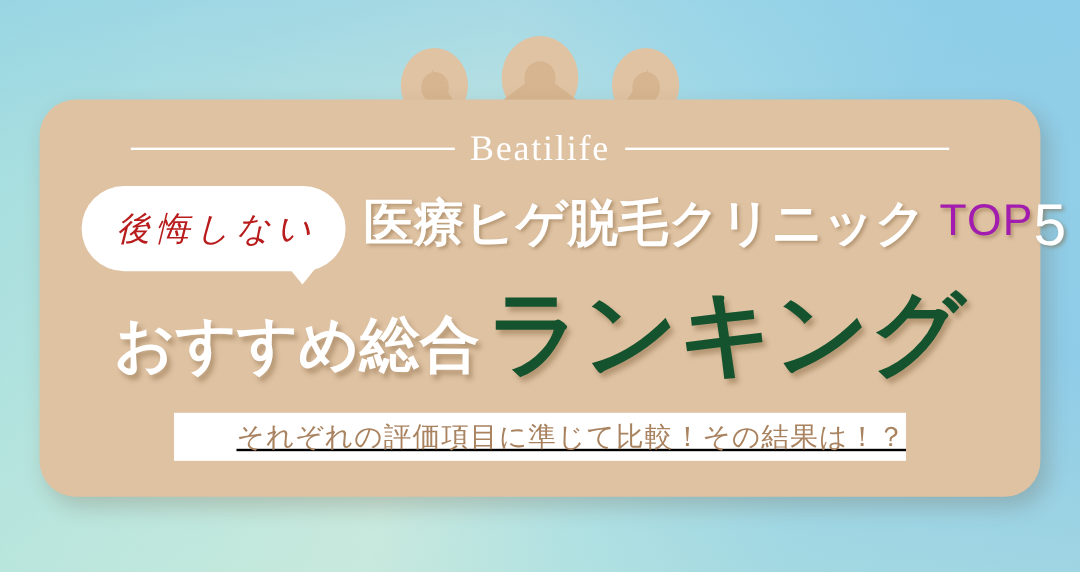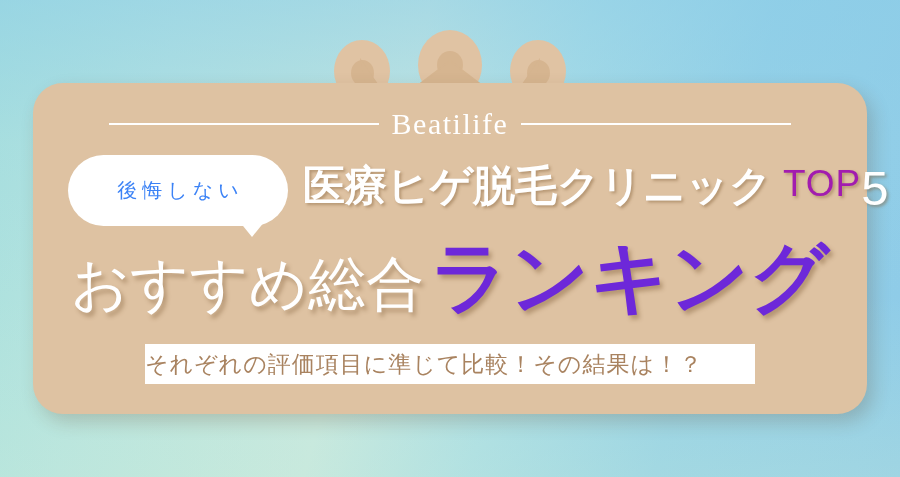--- a/index.html
+++ b/index.html
@@ -100,25 +100,26 @@
   
   #bubble {
     position:absolute;
     left:35px; top:72px;
     width:220px; height:71px;
     background:#ffffff;
     border-radius:36px;
     display:flex; align-items:center; justify-content:center;
   }
   #bubble-text {
-    font-size:20px;
-    color:#3b82f6;
+    font-size:28px;
+    color:#b91c1c;
     letter-spacing:5px;
     padding-left:5px;
     white-space:nowrap;
+    font-style:italic;
   }
   #bubble-tail {
     position:absolute;
     left:206px; top:138px;
     width:0; height:0;
     border-left:13px solid transparent;
     border-right:13px solid transparent;
     border-top:16px solid #ffffff;
   }
 
@@ -155,38 +156,38 @@
   }
 
   
   #headline {
     position:absolute;
     left:0; top:155px; width:834px;
     display:flex; align-items:baseline; justify-content:center;
     white-space:nowrap;
   }
   #headline-a {
-    font-size:58px; font-weight:normal; color:#ffffff;
+    font-size:50px; font-weight:bold; color:#ffffff;
     letter-spacing:0px; line-height:1;
     text-shadow: 3px 4px 4px rgba(120,85,48,0.40);
   }
   #headline-b {
-    font-size:78px; font-weight:bold; color:#6d28d9;
+    font-size:78px; font-weight:bold; color:#14532d;
     letter-spacing:0px; line-height:1;
     margin-left:6px;
     text-shadow: 3px 4px 4px rgba(120,85,48,0.40);
   }
 
   
   #banner {
     position:absolute;
     left:112px; top:261px;
     width:610px; height:40px;
     background:#ffffff;
-    display:flex; align-items:center; justify-content:flex-start;
+    display:flex; align-items:center; justify-content:flex-end;text-decoration:underline;
   }
   #banner-text {
     font-size:23px;
     color:#a98360;
     letter-spacing:1px;
     white-space:nowrap;
   }
 </style>
 </head>
 <body>

